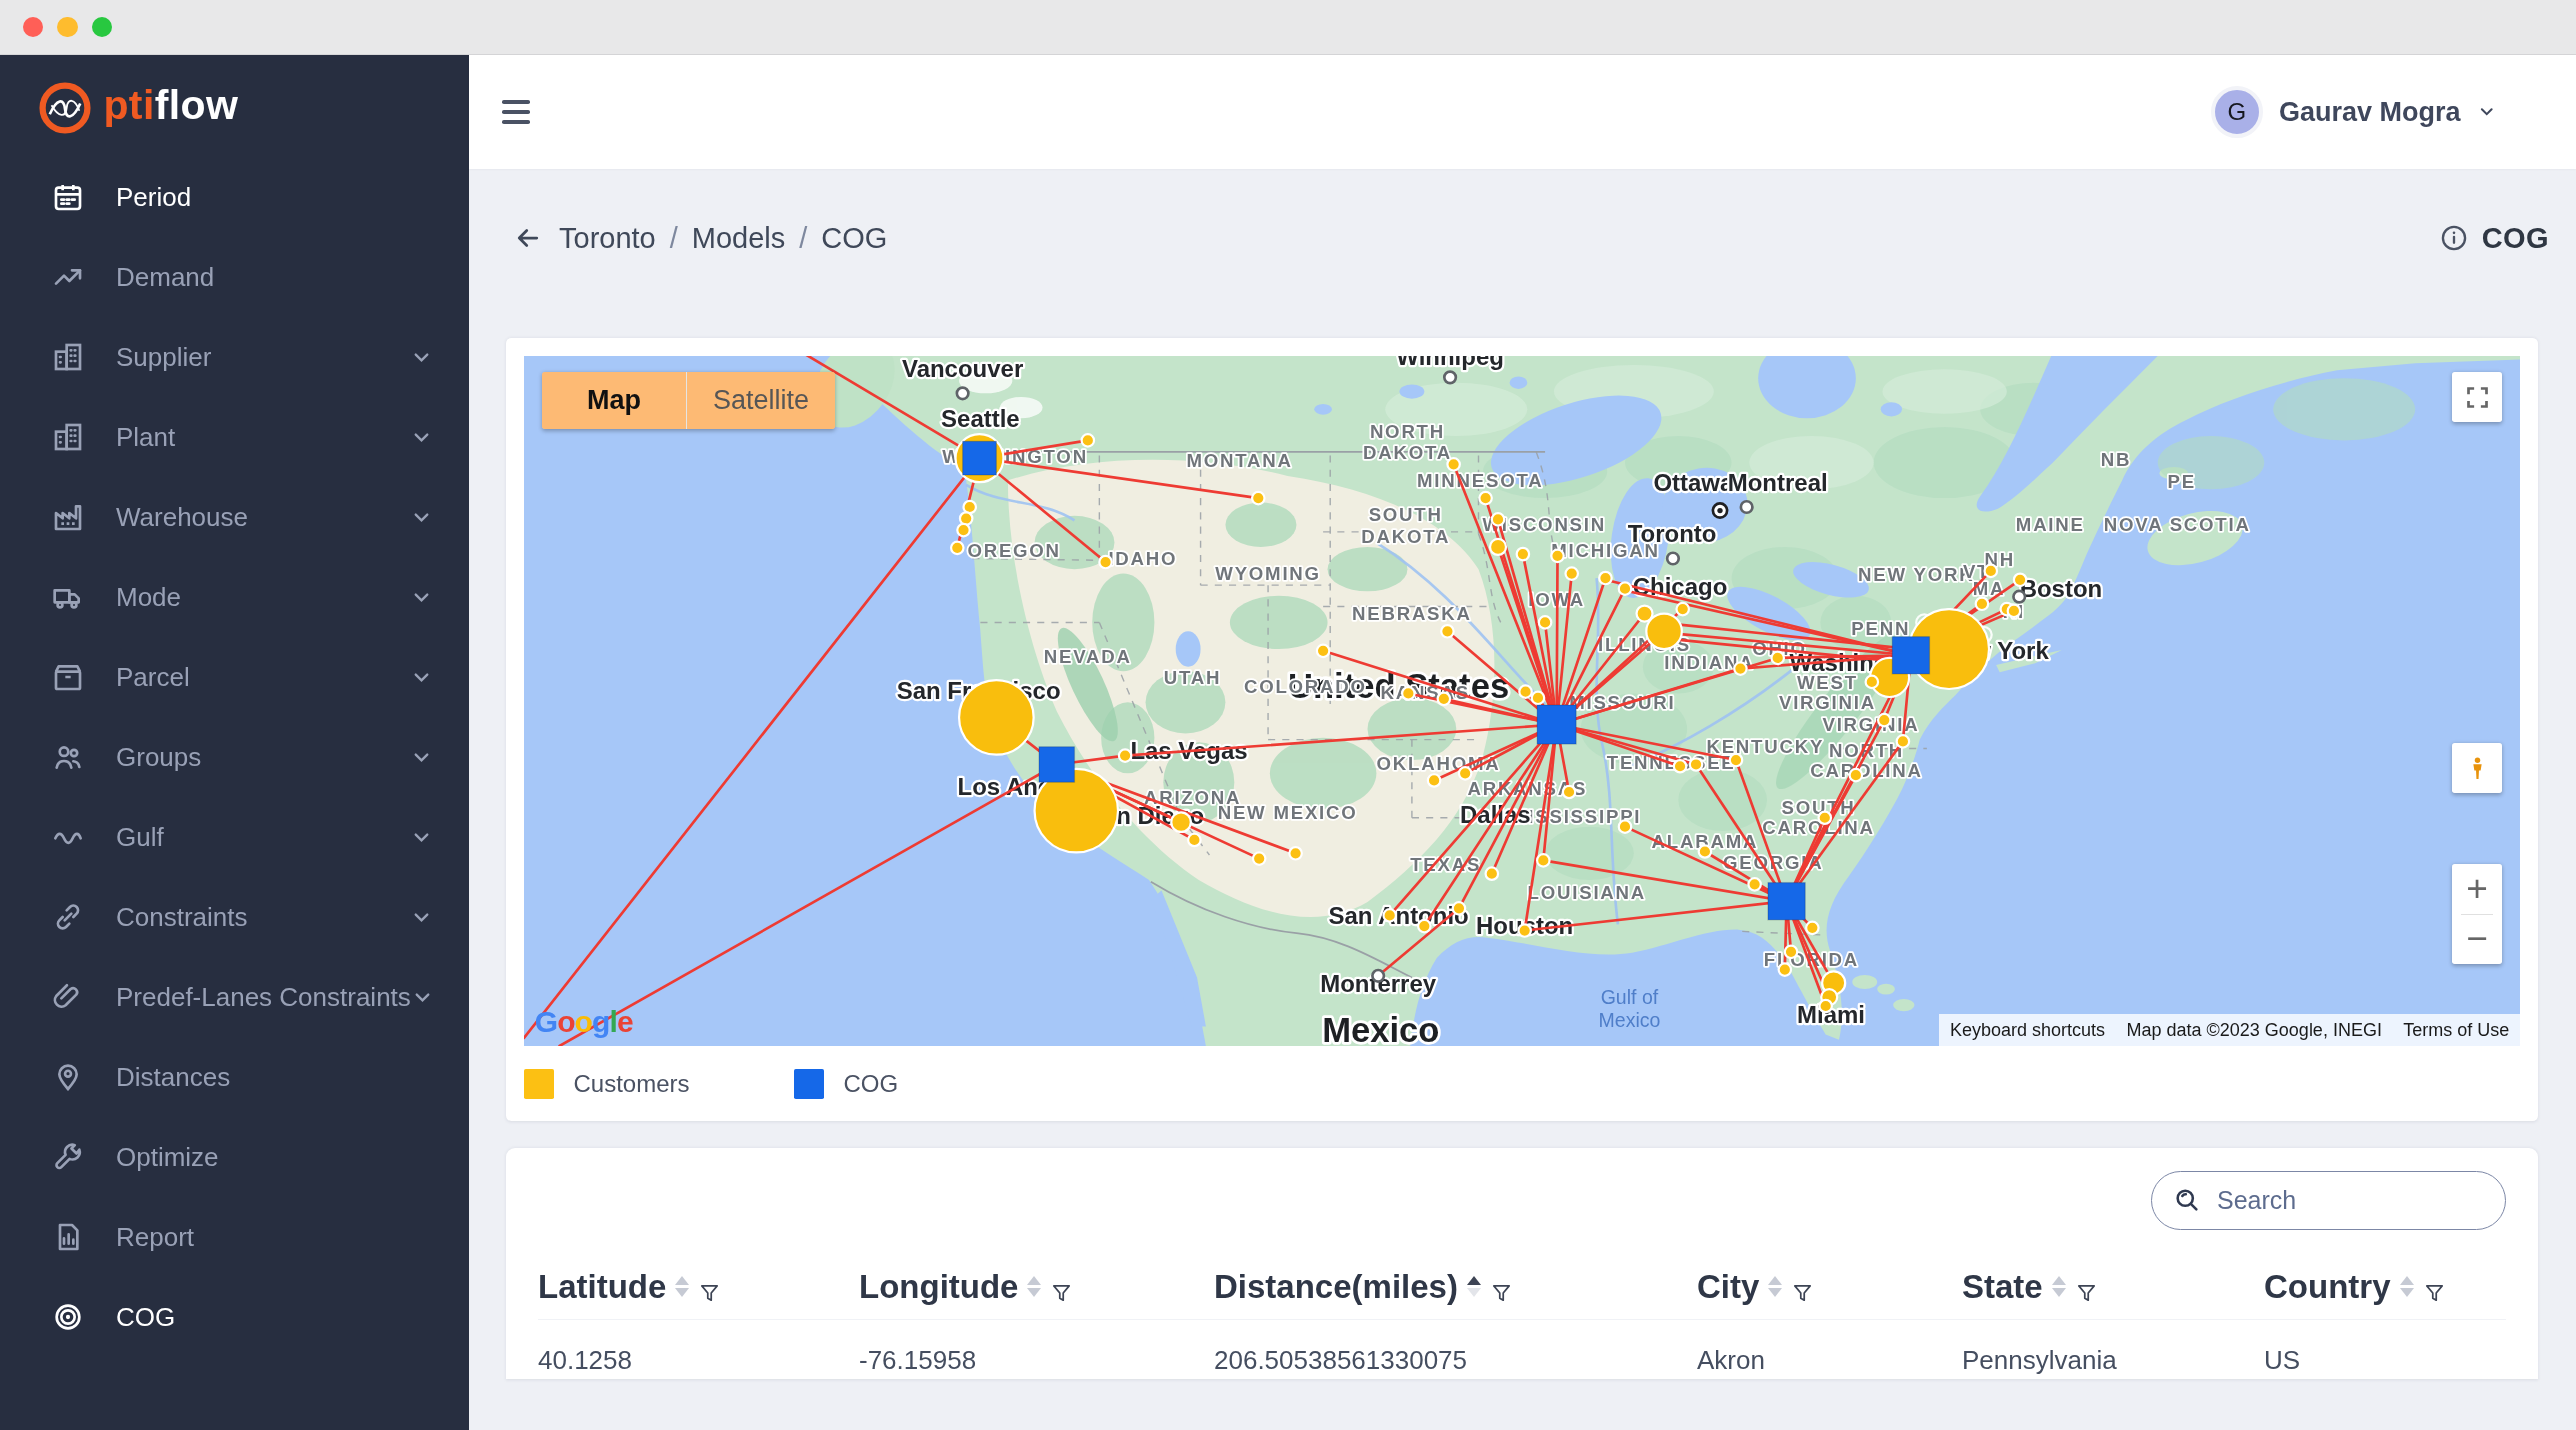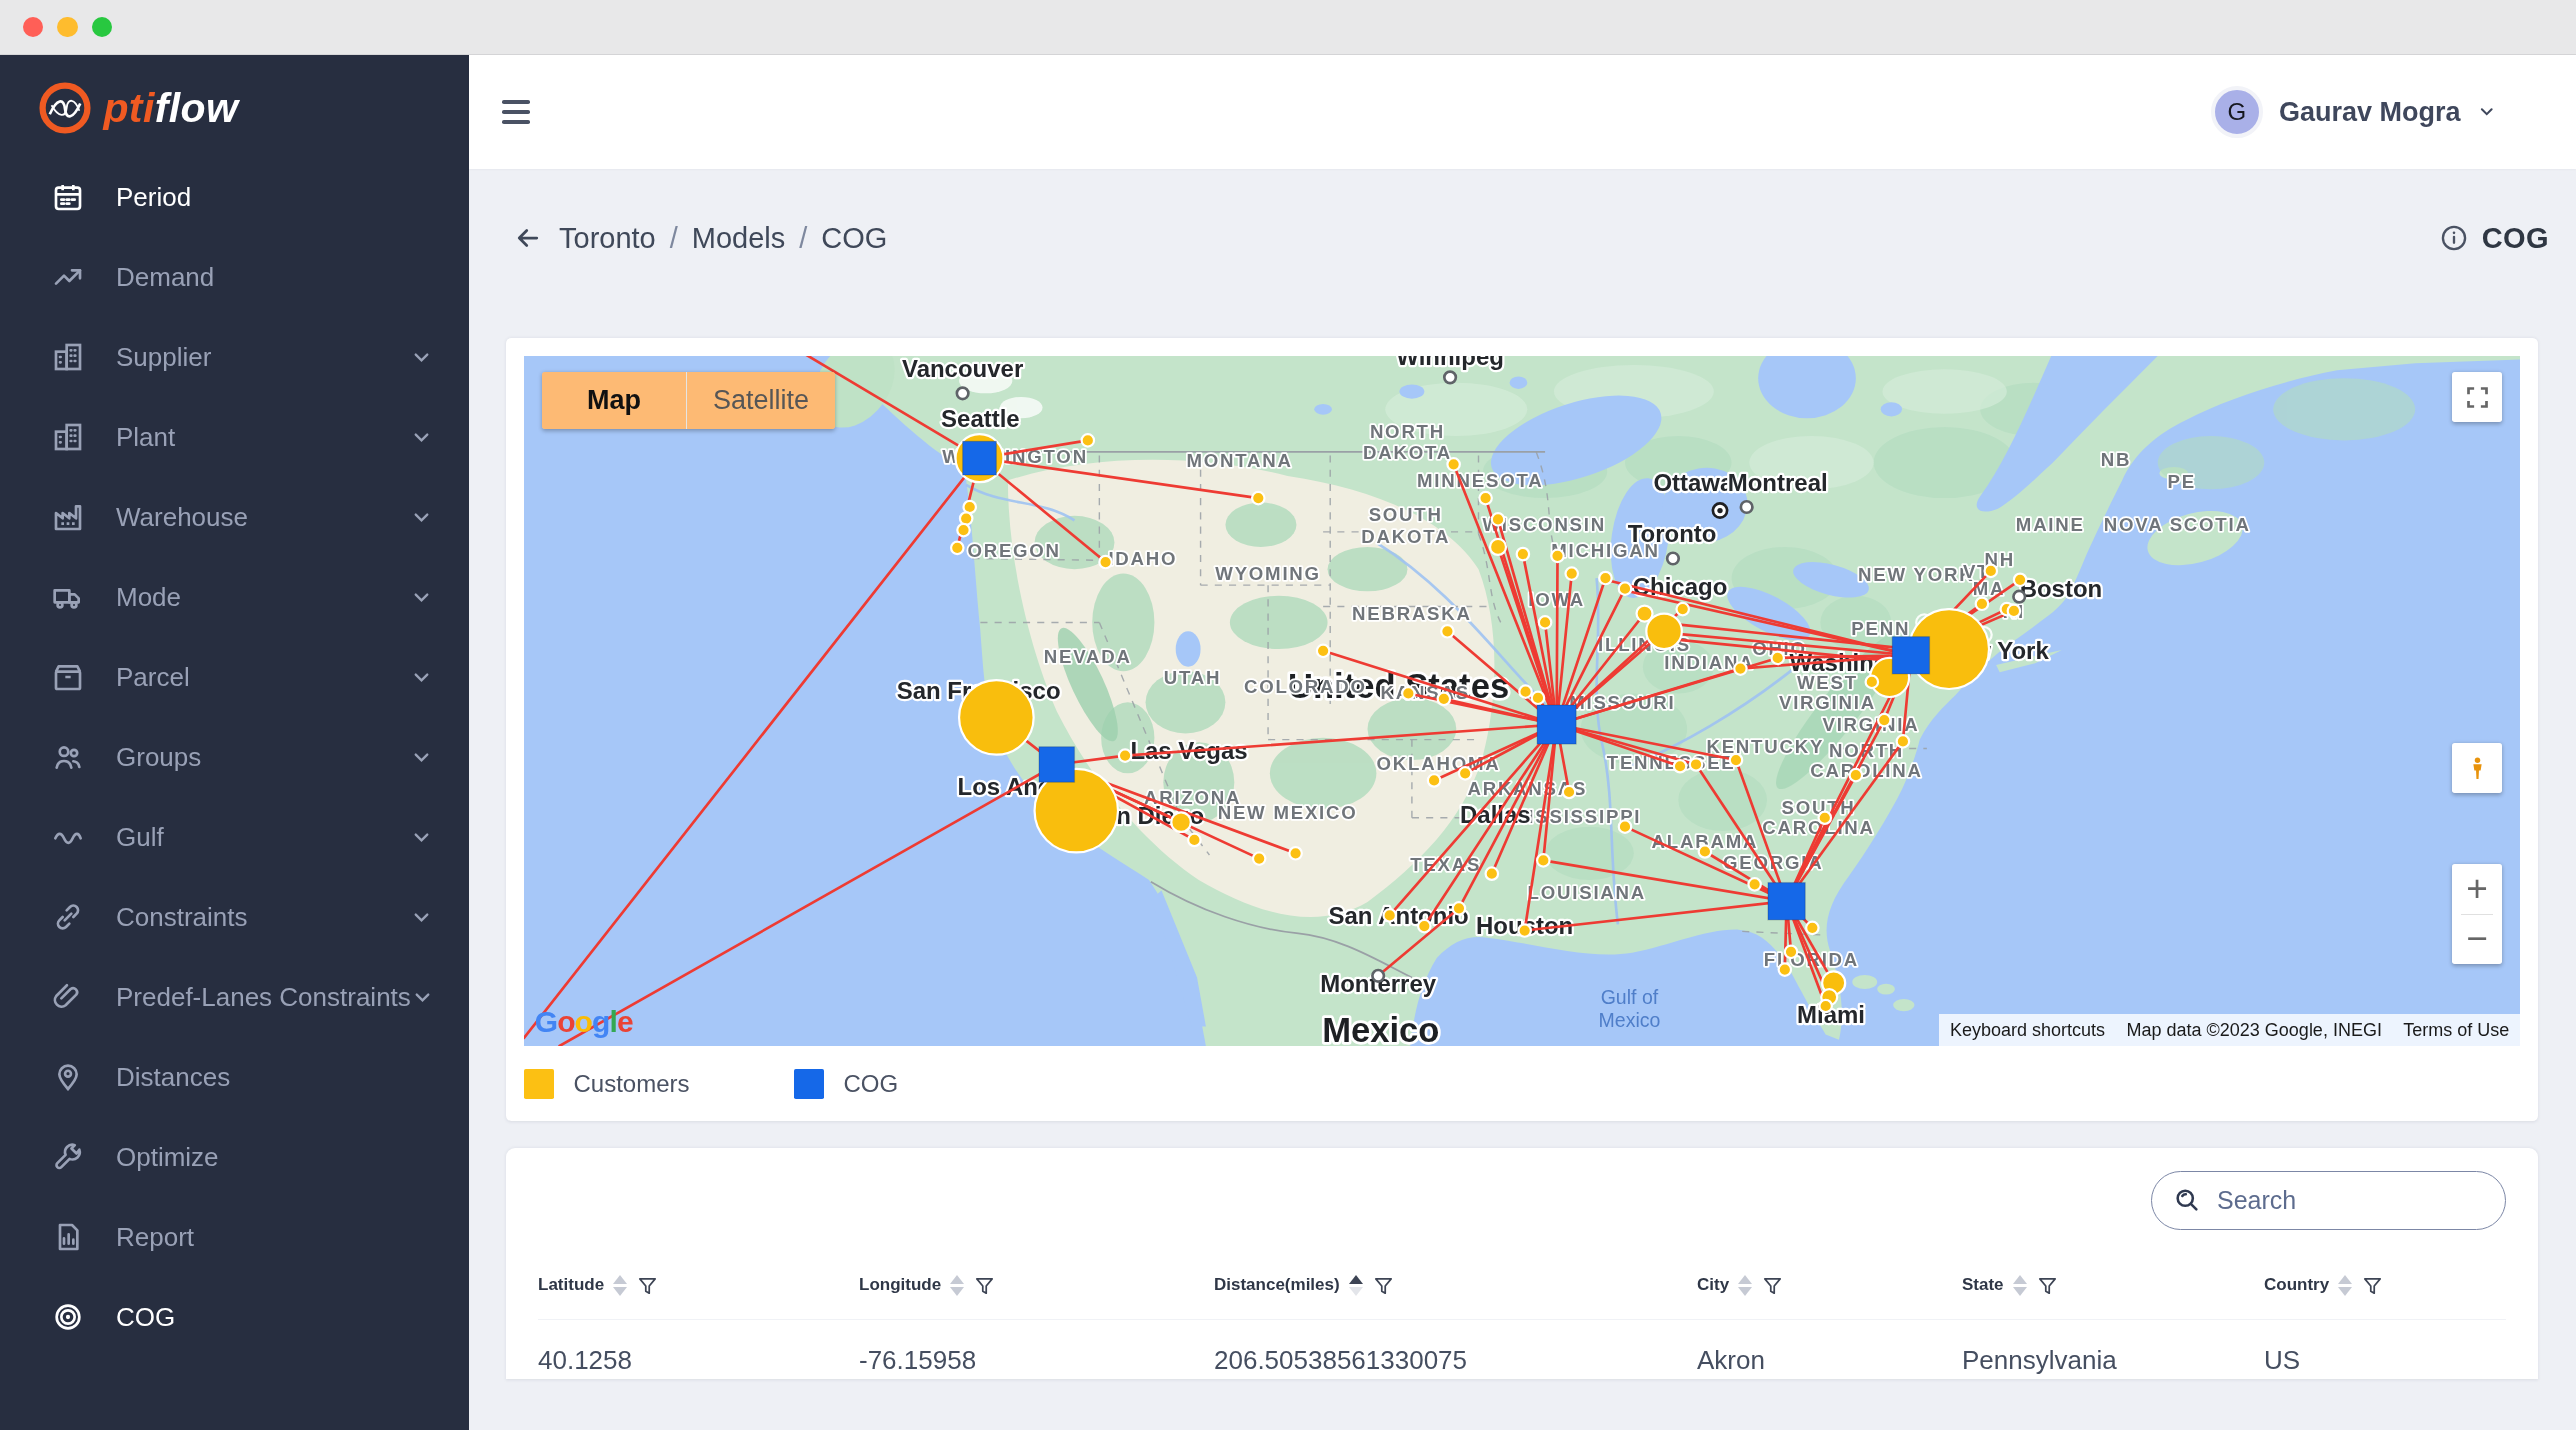--- a/index.html
+++ b/index.html
@@ -6,21 +6,21 @@
   html,body { width:2576px; height:1431px; overflow:hidden; }
   body { font-family:"Liberation Sans", sans-serif; background:#eef0f5; }
 
   
   .titlebar { height:55px; background:#e8e8e9; border-bottom:0.9px solid #d6d6d8; display:flex; align-items:center; padding-left:23px; gap:14px; }
   .tl-dot { width:20.4px; height:20.4px; border-radius:50%; }
 
   
   .app { display:flex; height:1375px; }
   .sidebar { width:469px; background:#272e40; flex:none; display:flex; flex-direction:column; }
-  .logo { display:flex; align-items:center; gap:12.4px; margin:27px 0 23px 39px;font-style:italic; }
+  .logo { display:flex; gap:12.4px; margin:27px 0 23px 39px; }
   .logo-badge { width:52px; height:52px; flex:none; }
   .logo-text { font-size:41px; font-weight:bold; letter-spacing:0.4px; }
   .logo-text .o { color:#f05a22; }
   .logo-text .w { color:#ffffff; }
   .side-list { list-style:none; }
   .side-item { height:80px; display:flex; align-items:center; padding:0 36px 0 52px; color:#99a1b6; cursor:pointer; }
   .side-item .icn { width:32px; height:32px; flex:none; }
   .side-item .icn svg { width:32px; height:32px; }
   .side-item .lbl { font-size:26px; margin-left:32px; flex:1; white-space:nowrap; }
   .side-item .chev { width:23px; height:23px; flex:none; }
@@ -72,21 +72,21 @@
 
   
   .table-card { margin:27px 38px 0 37px; background:#ffffff; border-radius:9px 9px 0 0; padding:23px 32px 0 32px; box-shadow:0 0.9px 3.6px rgba(40,50,80,.10); height:231px; }
   .search-row { display:flex; justify-content:flex-end; }
   .search-pill { width:355px; height:59px; border:1.8px solid #7c87a6; border-radius:30px; display:flex; align-items:center; padding:0 21px; gap:16px; background:#fff; }
   .search-pill svg { width:28px; height:28px; color:#2f3950; flex:none; }
   .search-pill input { border:none; outline:none; font-size:25px; color:#3c475f; width:100%; font-family:"Liberation Sans",sans-serif; }
   .search-pill input::placeholder { color:#5d6c8e; }
   .grid-head, .grid-row { display:grid; grid-template-columns:321px 355px 483px 265px 302px 1fr; align-items:center; }
   .grid-head { margin-top:25px; height:64px; }
-  .th { display:flex; gap:9px; font-size:17px; font-weight:bold; color:#2f3747; }
+  .th { display:flex; align-items:center; gap:9px; font-size:33px; font-weight:bold; color:#2f3747; }
   .sorter { display:flex; flex-direction:column; line-height:0; gap:2.7px; }
   .tri { width:0; height:0; border-left:7px solid transparent; border-right:7px solid transparent; }
   .tri.up { border-bottom:9px solid #c6cad4; }
   .tri.dn { border-top:9px solid #c6cad4; }
   .sorter.asc .tri.up { border-bottom-color:#3d4454; }
   .sorter.asc .tri.dn { border-top-color:#e3e5ea; }
   .funnel { width:23px; height:23px; color:#3d4454; cursor:pointer; }
   .grid-row { height:82px; border-top:0.9px solid #f0f2f6; font-size:26px; color:#454e60; }
 
   .hidden-overflow { height:18px; }

